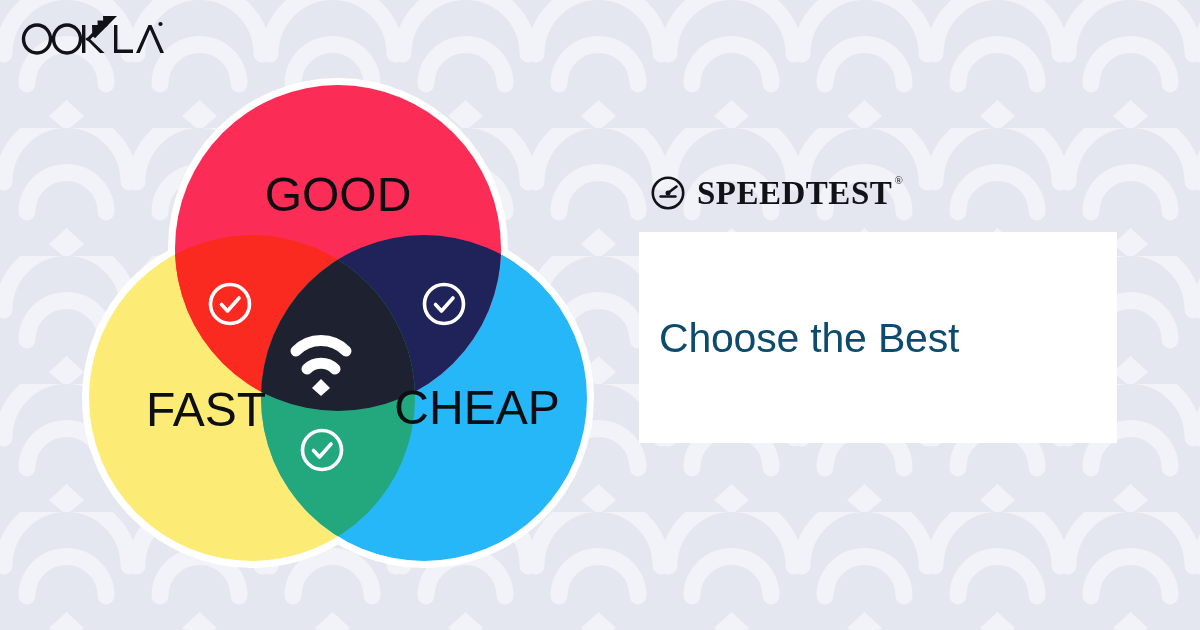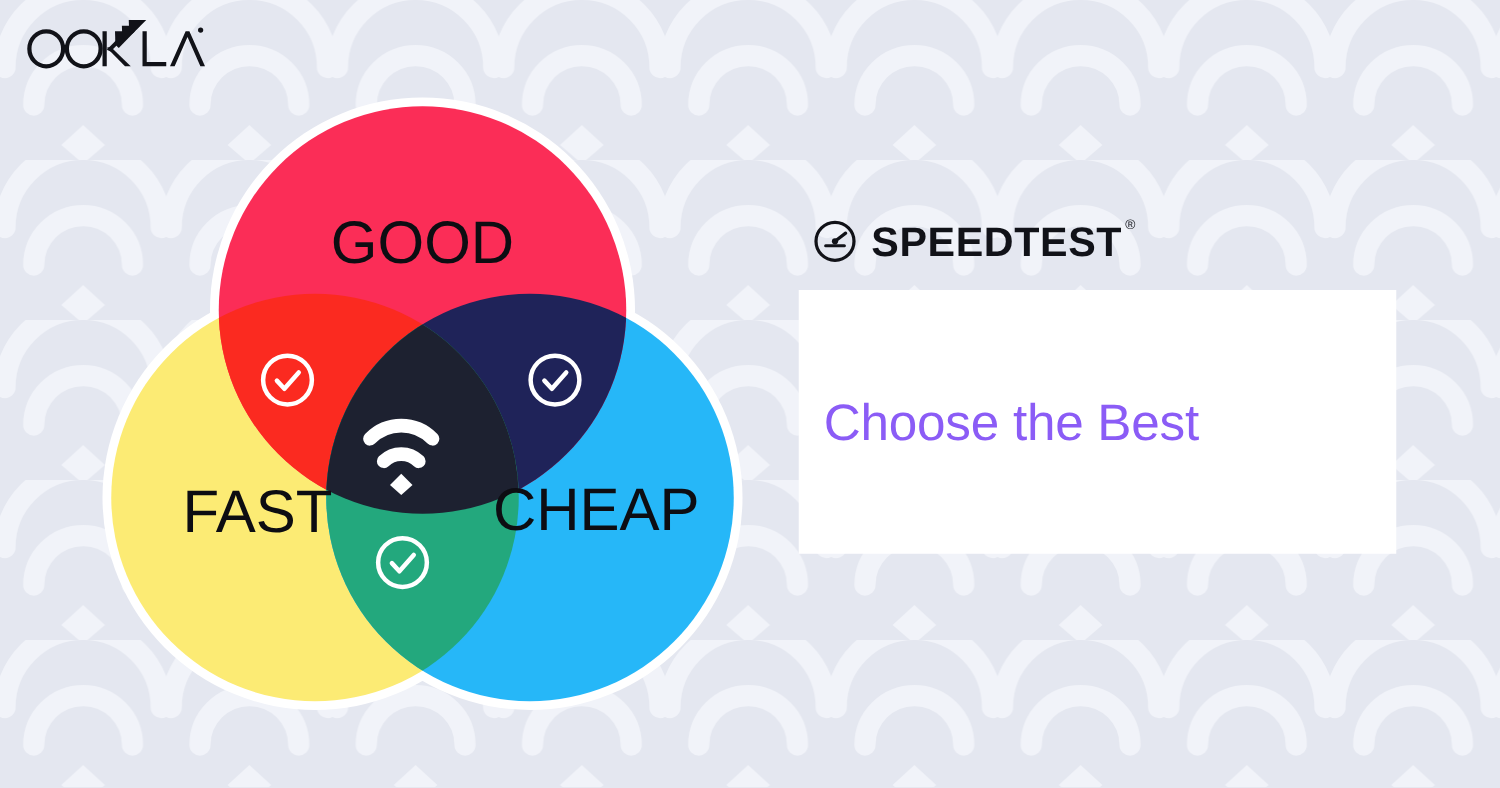--- a/index.html
+++ b/index.html
@@ -68,21 +68,21 @@
     margin-left: 12px;
   }
   #speedtest-gauge {
     width: 34px;
     height: 34px;
     margin-right: 12px;
     flex: 0 0 auto;
   }
   #speedtest-wordmark {
     position: relative;
-    font-family: Liberation Sans, sans-serif;
+    font-family: Liberation Serif, serif;
     font-weight: bold;
     font-size: 33px;
     letter-spacing: 0.5px;
     color: #111218;
     line-height: 1;
   }
   #speedtest-reg {
     position: absolute;
     top: -2px;
     right: -11px;
@@ -99,21 +99,21 @@
     box-sizing: border-box;
     padding: 28px 30px 26px 20px;
     display: flex;
     align-items: center;
   }
   #headline-text {
     font-family: "Liberation Sans", sans-serif;
     font-size: 41px;
     font-weight: normal;
     line-height: 1.36;
-    color: #8b5cf6;
+    color: #0c4a6e;
     letter-spacing: -0.2px;
     text-align: right;
   }
 
   .venn-label {
     font-family: "Liberation Sans", sans-serif;
     font-weight: normal;
     fill: #0d0d12;
   }
 </style>

